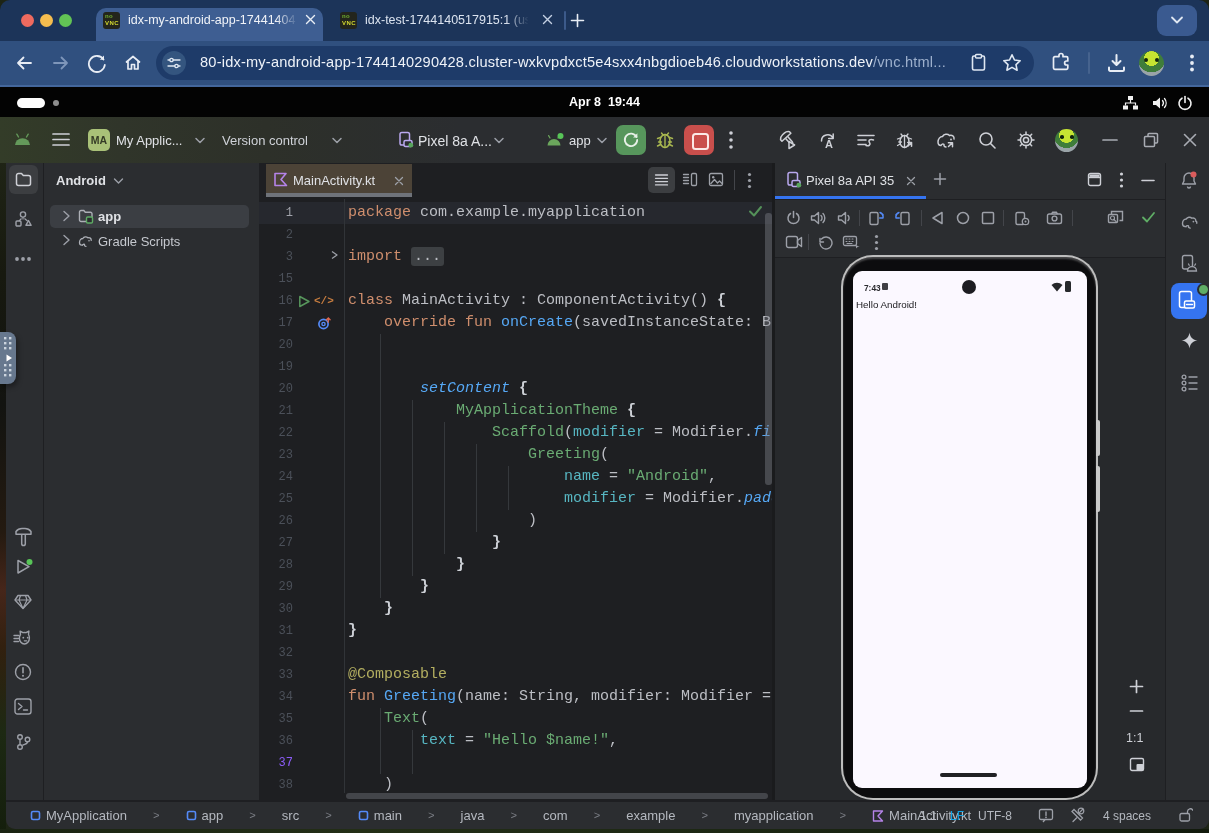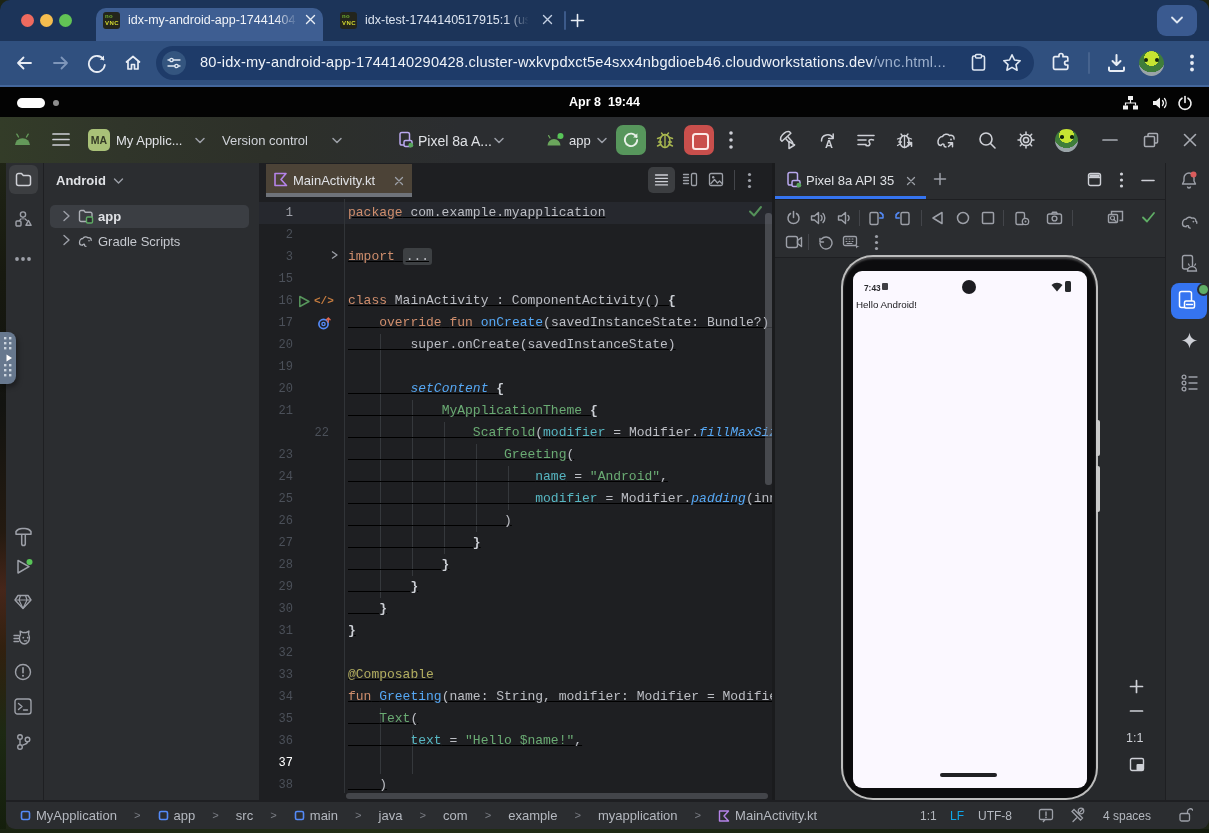--- a/index.html
+++ b/index.html
@@ -1,20 +1,20 @@
 <!DOCTYPE html>
 <html><head><meta charset="utf-8">
 <style>
   html,body{margin:0;padding:0;width:1209px;height:833px;overflow:hidden;background:#1d2415;font-family:"Liberation Sans",sans-serif;}
   .a{position:absolute;}
   .tl{position:absolute;top:14px;width:13px;height:13px;border-radius:50%;}
   svg{display:block;}
   .ic{position:absolute;color:#ced0d6;}
   .gic{position:absolute;color:#9da0a8;}
-  .mono{font-family:"Liberation Mono",monospace;font-size:13px;line-height:22px;white-space:pre;text-decoration:underline;}
+  .mono{font-family:"Liberation Mono",monospace;font-size:15px;line-height:22px;white-space:pre;}
   .ln{position:absolute;width:34px;text-align:right;color:#4b5059;font-family:"Liberation Mono",monospace;font-size:12px;line-height:22px;}
   .kw{color:#cf8e6d;}
   .fn{color:#56a8f5;}
   .it{color:#56a8f5;font-style:italic;}
   .gr{color:#6aab73;}
   .na{color:#57b6c2;}
   .an{color:#b3ae60;}
   .tx{color:#bcbec4;}
   .wh{color:#dfe1e5;}
 </style></head>
@@ -500,27 +500,26 @@
 <div class="mono a" style="left:89px;top:0px;"><span class="kw">package</span><span class="tx"> com.example.myapplication</span></div>
 <div class="ln" style="left:0;top:22px;color:#4b5059;">2</div>
 <div class="ln" style="left:0;top:44px;color:#4b5059;">3</div>
 <div class="mono a" style="left:89px;top:44px;"><span class="kw">import</span><span class="tx"> </span><span style="background:#3d4043;border-radius:3px;color:#bcbec4;padding:1px 3px;">...</span></div>
 <div class="ln" style="left:0;top:66px;color:#4b5059;">15</div>
 <div class="ln" style="left:0;top:88px;color:#4b5059;">16</div>
 <div class="mono a" style="left:89px;top:88px;"><span class="kw">class</span><span class="tx"> MainActivity : ComponentActivity() </span><span style="color:#cdd0d6;font-weight:bold;">{</span></div>
 <div class="ln" style="left:0;top:110px;color:#4b5059;">17</div>
 <div class="mono a" style="left:89px;top:110px;"><span class="tx">    </span><span class="kw">override</span><span class="tx"> </span><span class="kw">fun</span><span class="tx"> </span><span class="fn">onCreate</span><span class="tx">(savedInstanceState: Bundle?) </span></div>
 <div class="ln" style="left:0;top:132px;color:#4b5059;">20</div>
-<div class="mono a" style="left:89px;top:132px;"><span class="tx">        super.onCreate(savedInstanceState)</span></div>
 <div class="ln" style="left:0;top:154px;color:#4b5059;">19</div>
 <div class="ln" style="left:0;top:176px;color:#4b5059;">20</div>
 <div class="mono a" style="left:89px;top:176px;"><span class="tx">        </span><span class="it">setContent</span><span class="tx"> </span><span style="color:#cdd0d6;font-weight:bold;">{</span></div>
 <div class="ln" style="left:0;top:198px;color:#4b5059;">21</div>
 <div class="mono a" style="left:89px;top:198px;"><span class="tx">            </span><span class="gr">MyApplicationTheme</span><span class="tx"> </span><span style="color:#cdd0d6;font-weight:bold;">{</span></div>
-<div class="ln" style="left:0;top:220px;color:#4b5059;padding-left:36px;">22</div>
+<div class="ln" style="left:0;top:220px;color:#4b5059;">22</div>
 <div class="mono a" style="left:89px;top:220px;"><span class="tx">                </span><span class="gr">Scaffold</span><span class="tx">(</span><span class="na">modifier</span><span class="tx"> = Modifier.</span><span class="it">fillMaxSize</span></div>
 <div class="ln" style="left:0;top:242px;color:#4b5059;">23</div>
 <div class="mono a" style="left:89px;top:242px;"><span class="tx">                    </span><span class="gr">Greeting</span><span class="tx">(</span></div>
 <div class="ln" style="left:0;top:264px;color:#4b5059;">24</div>
 <div class="mono a" style="left:89px;top:264px;"><span class="tx">                        </span><span class="na">name</span><span class="tx"> = </span><span class="gr">"Android"</span><span class="tx">,</span></div>
 <div class="ln" style="left:0;top:286px;color:#4b5059;">25</div>
 <div class="mono a" style="left:89px;top:286px;"><span class="tx">                        </span><span class="na">modifier</span><span class="tx"> = Modifier.</span><span class="it">padding</span><span class="tx">(innerPadding)</span></div>
 <div class="ln" style="left:0;top:308px;color:#4b5059;">26</div>
 <div class="mono a" style="left:89px;top:308px;"><span class="tx">                    )</span></div>
 <div class="ln" style="left:0;top:330px;color:#4b5059;">27</div>
@@ -535,21 +534,21 @@
 <div class="mono a" style="left:89px;top:418px;"><span style="color:#cdd0d6;font-weight:bold;">}</span></div>
 <div class="ln" style="left:0;top:440px;color:#4b5059;">32</div>
 <div class="ln" style="left:0;top:462px;color:#4b5059;">33</div>
 <div class="mono a" style="left:89px;top:462px;"><span class="an">@Composable</span></div>
 <div class="ln" style="left:0;top:484px;color:#4b5059;">34</div>
 <div class="mono a" style="left:89px;top:484px;"><span class="kw">fun</span><span class="tx"> </span><span class="fn">Greeting</span><span class="tx">(name: String, modifier: Modifier = Modifier) </span></div>
 <div class="ln" style="left:0;top:506px;color:#4b5059;">35</div>
 <div class="mono a" style="left:89px;top:506px;"><span class="tx">    </span><span class="gr">Text</span><span class="tx">(</span></div>
 <div class="ln" style="left:0;top:528px;color:#4b5059;">36</div>
 <div class="mono a" style="left:89px;top:528px;"><span class="tx">        </span><span class="na">text</span><span class="tx"> = </span><span class="gr">"Hello $name!"</span><span class="tx">,</span></div>
-<div class="ln" style="left:0;top:550px;color:#ffffff;">37</div>
+<div class="ln" style="left:0;top:550px;color:#8b5cf6;">37</div>
 <div class="ln" style="left:0;top:572px;color:#4b5059;">38</div>
 <div class="mono a" style="left:89px;top:572px;"><span class="tx">    )</span></div>
 <div class="gic" style="left:71px;top:48px;">
       <svg width="9" height="10" viewBox="0 0 9 10">
         <path d="M2 1.5l5 3.5-5 3.5" stroke="currentColor" stroke-width="1.3" fill="none" stroke-linejoin="round"></path>
       </svg>
     </div>
 <div class="a" style="left:39px;top:93px;color:#57965c;">
       <svg width="12" height="13" viewBox="0 0 12 13">
         <path d="M1.8 1.5v10L11 6.5z" stroke="currentColor" stroke-width="1.5" fill="none" stroke-linejoin="round"></path>
@@ -798,21 +797,21 @@
     <svg width="17" height="18" viewBox="0 0 17 18">
       <circle cx="3" cy="3" r="1.9" stroke="currentColor" stroke-width="1.3" fill="none"></circle>
       <circle cx="3" cy="9" r="1.9" stroke="currentColor" stroke-width="1.3" fill="none"></circle>
       <circle cx="3" cy="15" r="1.9" stroke="currentColor" stroke-width="1.3" fill="none"></circle>
       <path d="M8 3h8M8 9h8M8 15h8" stroke="currentColor" stroke-width="1.4" stroke-linecap="round"></path>
     </svg>
   </div>
 
 <div class="a" style="left:6px;top:800px;width:1203px;height:2px;background:#1e1f22;"></div>
 <div class="a" style="left:6px;top:802px;width:1203px;height:27px;background:#2b2d30;border-radius:0 0 9px 9px;"></div>
-<div class="a" style="left:20px;top:802px;height:27px;display:flex;align-items:center;gap:17px;font-size:13px;color:#b4b8bf;white-space:nowrap;">
+<div class="a" style="left:30px;top:802px;height:27px;display:flex;align-items:center;gap:26px;font-size:13px;color:#b4b8bf;white-space:nowrap;">
     <span style="display:inline-flex;align-items:center;gap:5px;">
       <svg width="11" height="11" viewBox="0 0 11 11" style="flex:none">
         <rect x="1.5" y="1.5" width="8" height="8" rx="1.5" stroke="#548af7" stroke-width="1.6" fill="none"></rect>
       </svg>
       <span>MyApplication</span>
     </span>
     <span style="color:#7b7e85;font-family:'Liberation Mono',monospace;font-size:11px;">&gt;</span>
     <span style="display:inline-flex;align-items:center;gap:5px;">
       <svg width="11" height="11" viewBox="0 0 11 11" style="flex:none">
         <rect x="1.5" y="1.5" width="8" height="8" rx="1.5" stroke="#548af7" stroke-width="1.6" fill="none"></rect>

